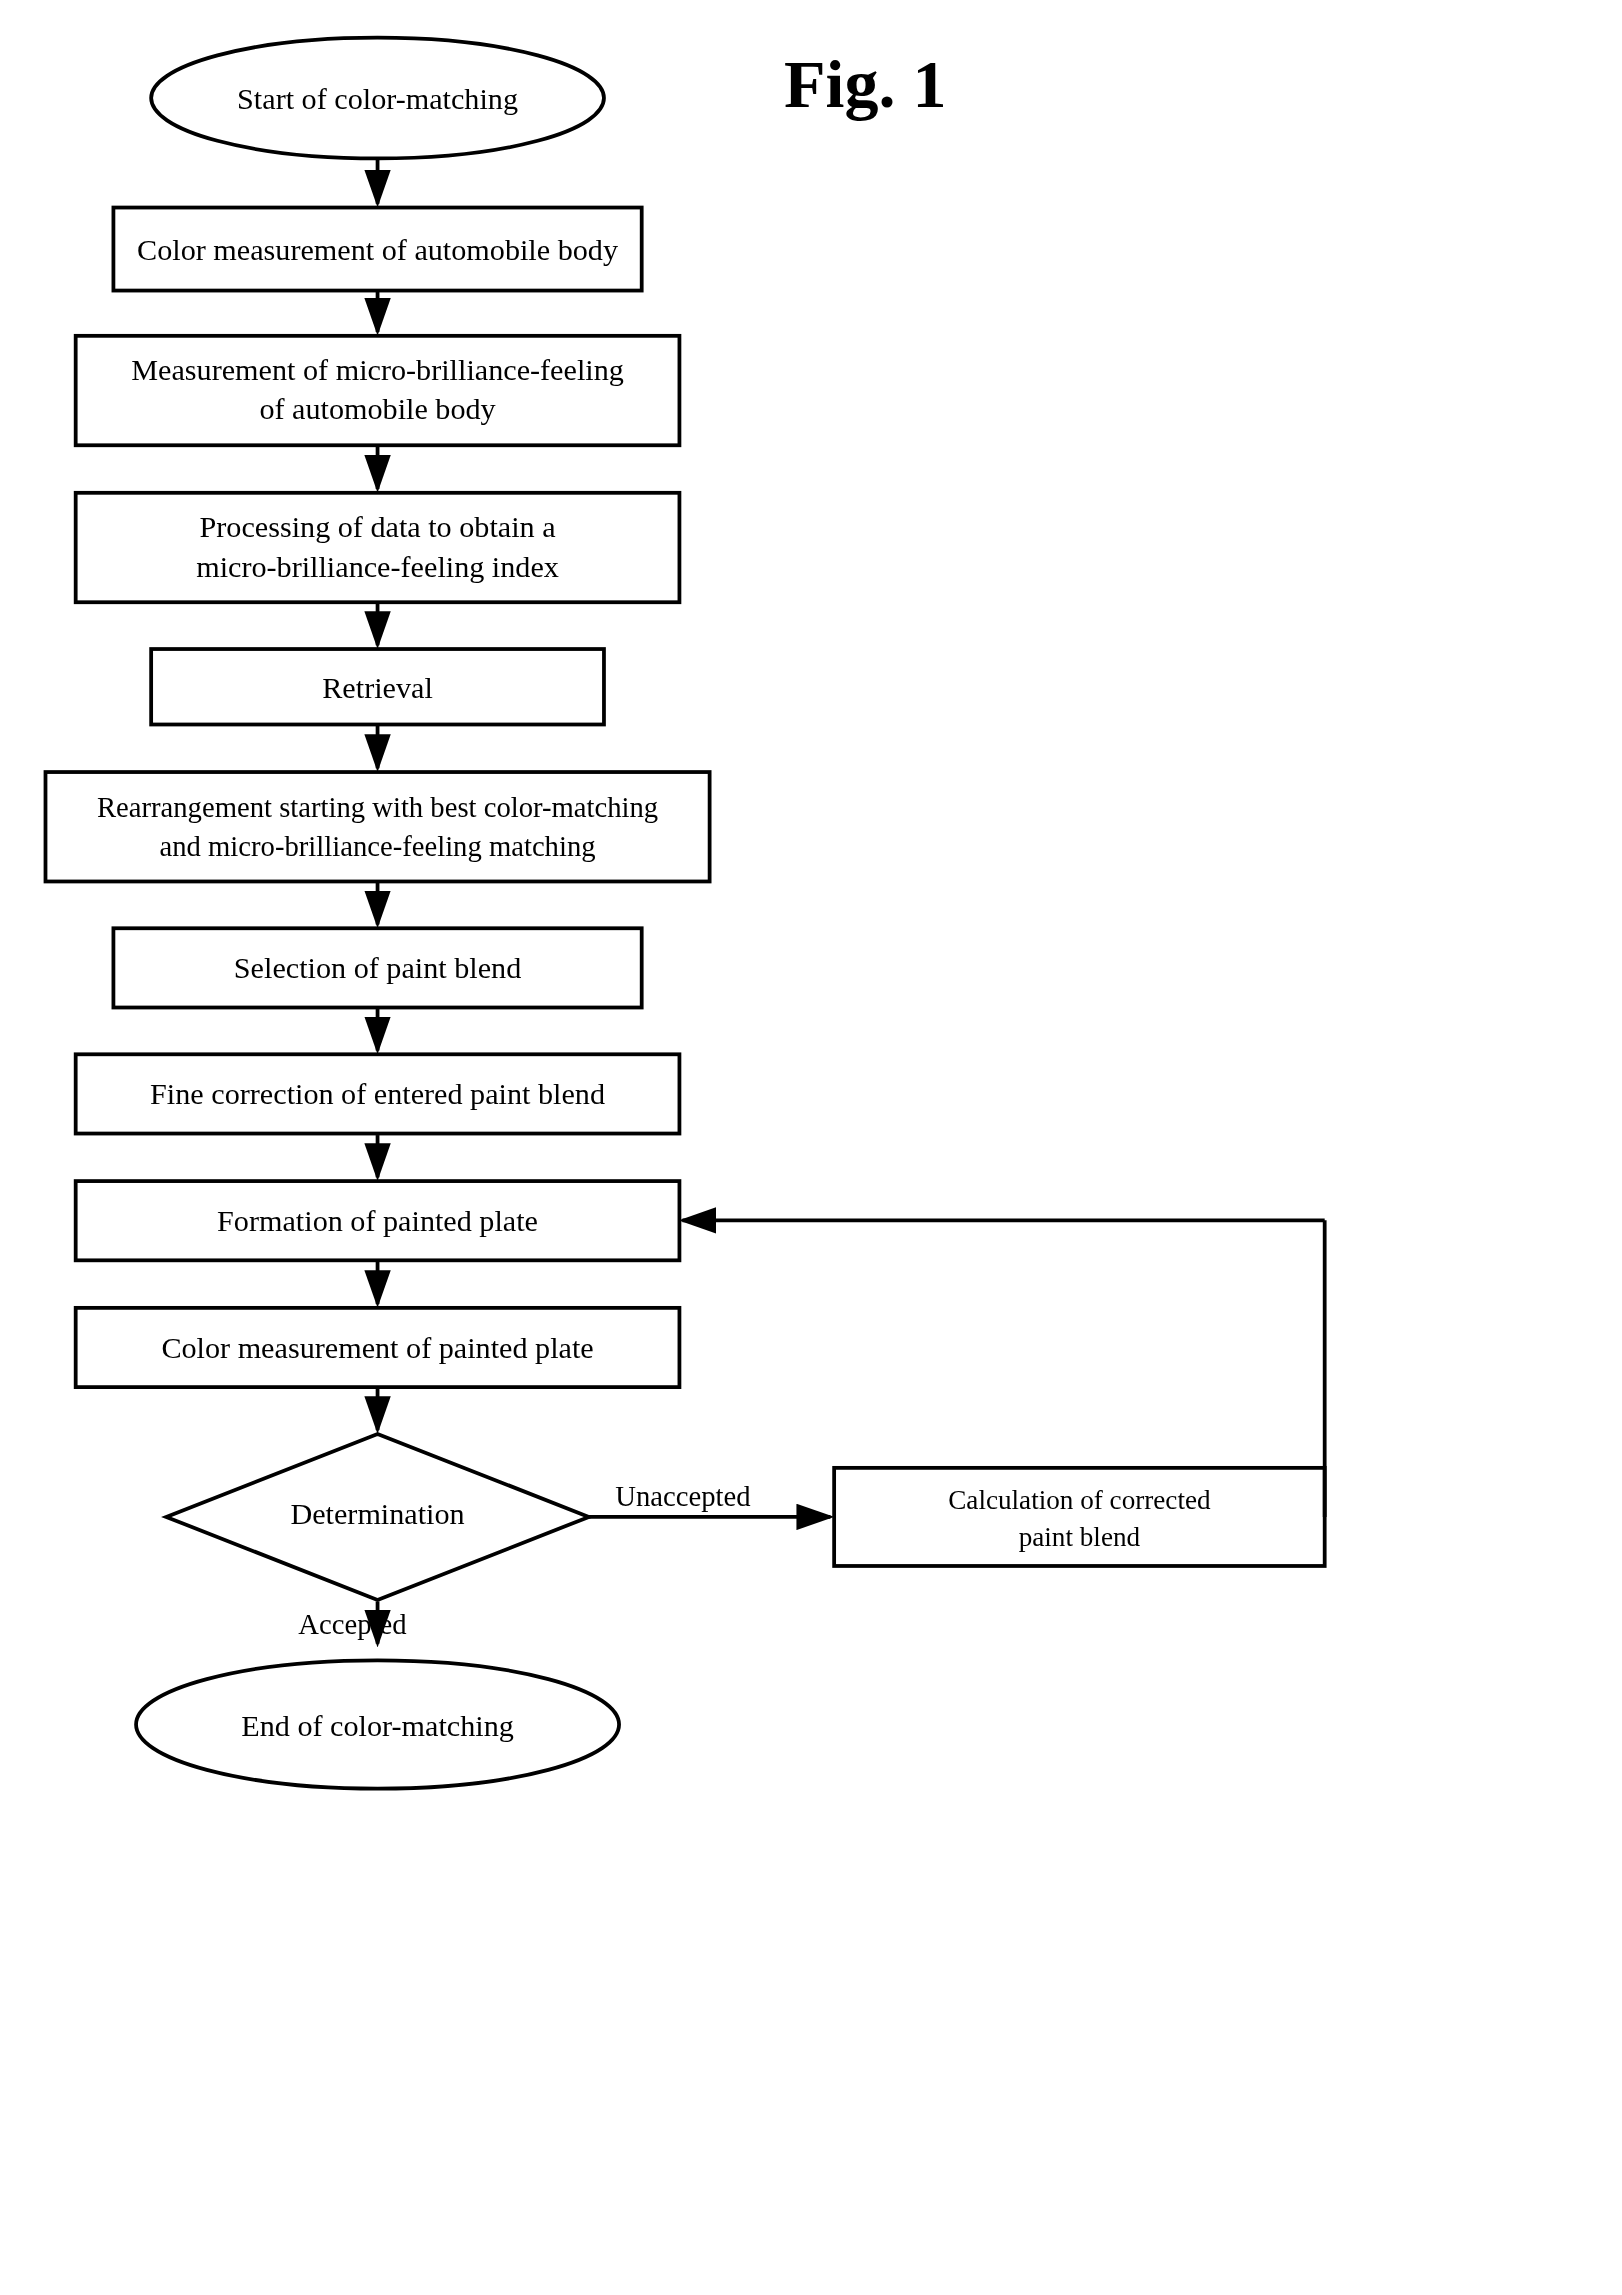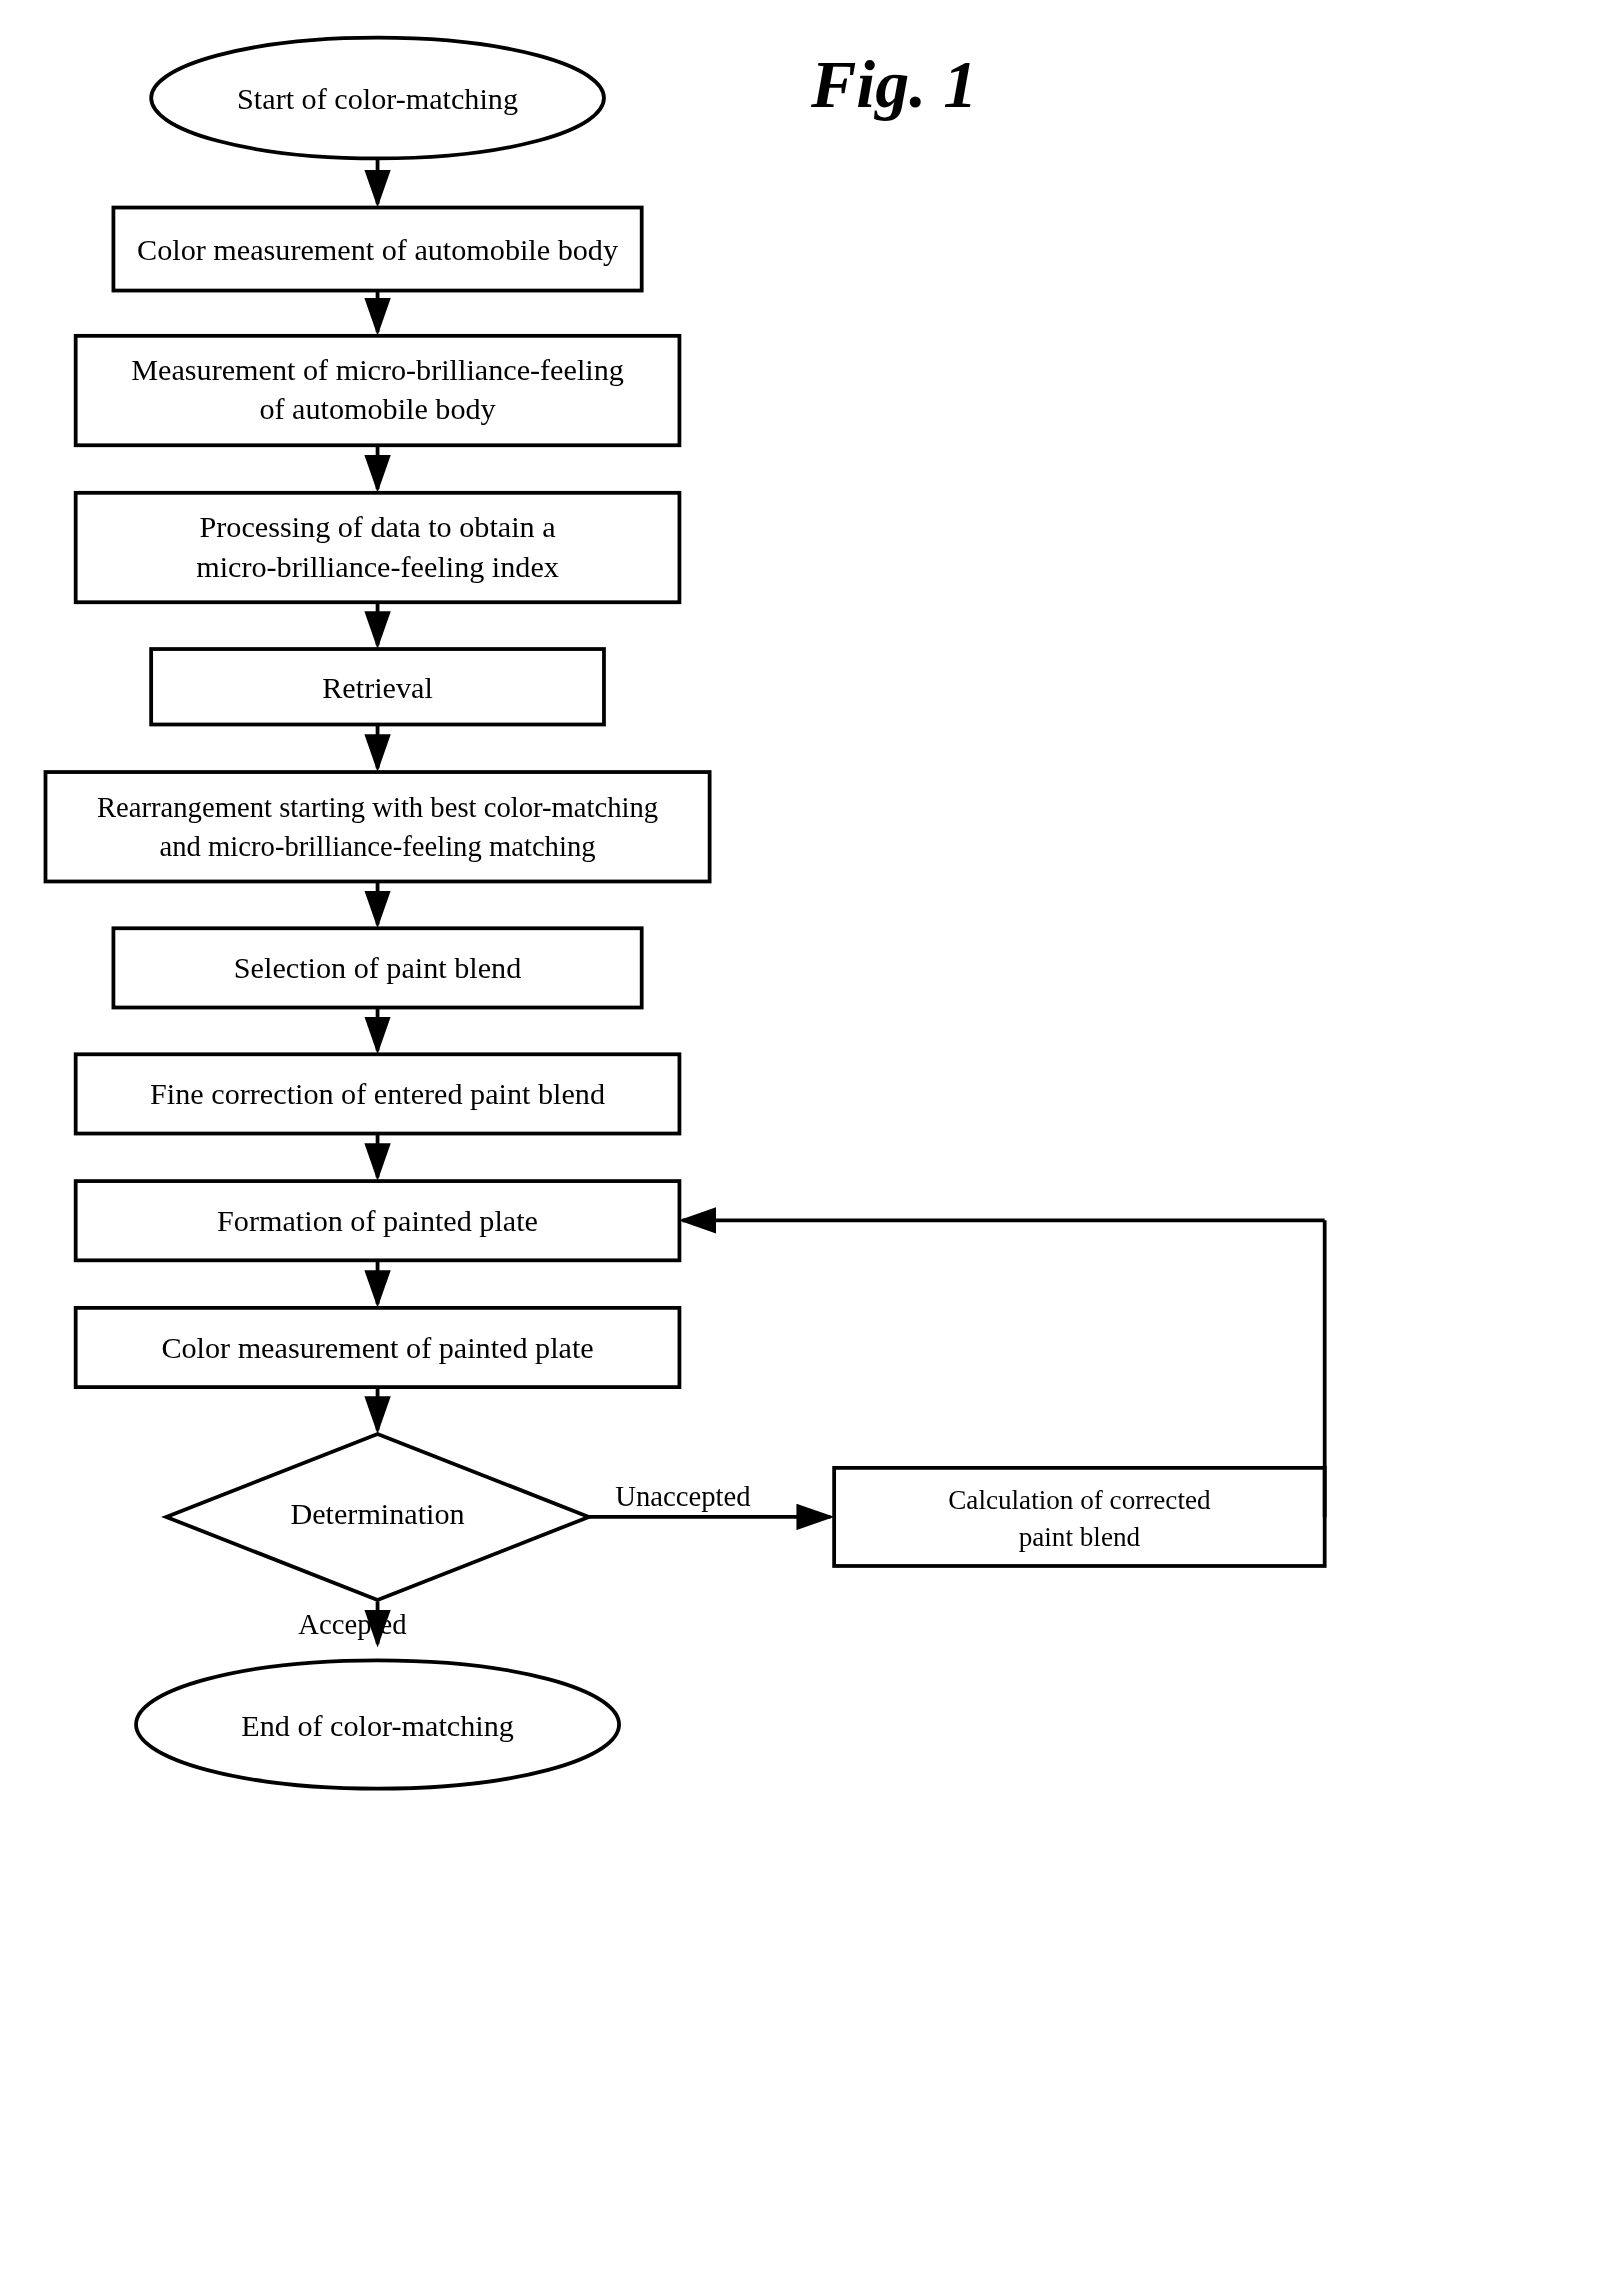--- a/index.html
+++ b/index.html
@@ -15,24 +15,23 @@
     .page {
       width: 1623px;
       height: 2295px;
       position: relative;
       background: #fff;
     }
 
     .fig-label {
       position: absolute;
       top: 45px;
-      left: 811px;
+      left: 784px;
       font-size: 68px;
       font-weight: bold;
-      font-style: italic;
     }
 
     
     .flowchart-svg {
       position: absolute;
       top: 0;
       left: 0;
       width: 1623px;
       height: 2295px;
       pointer-events: none;

